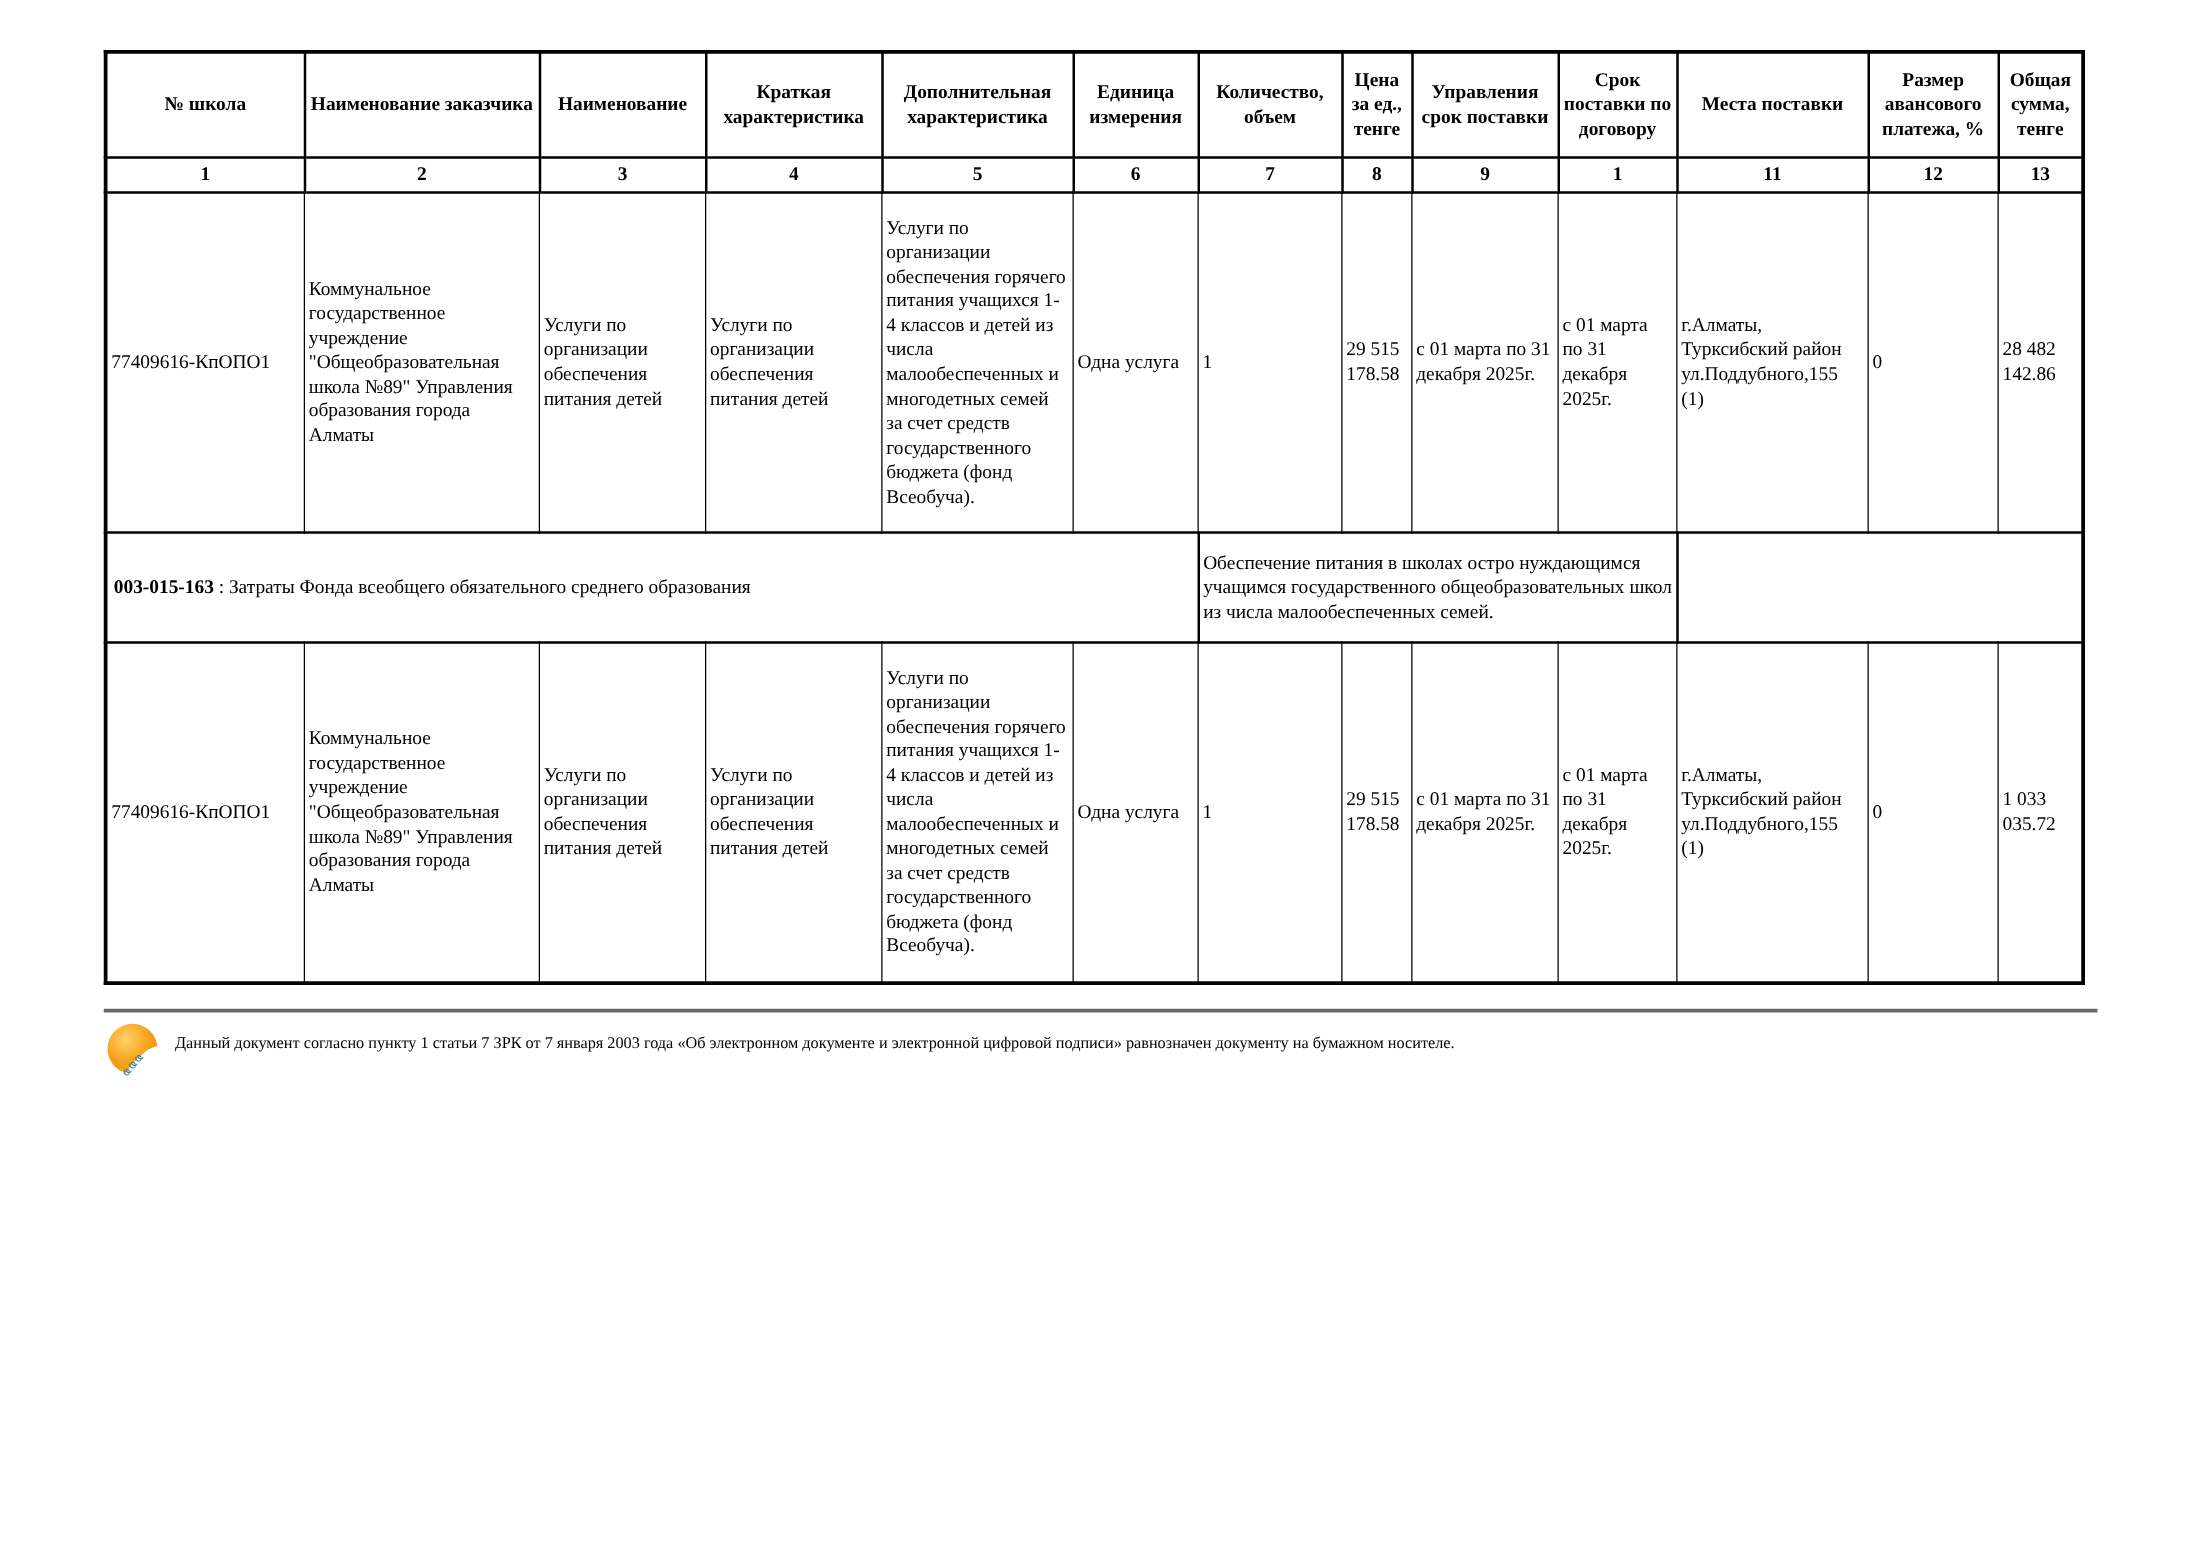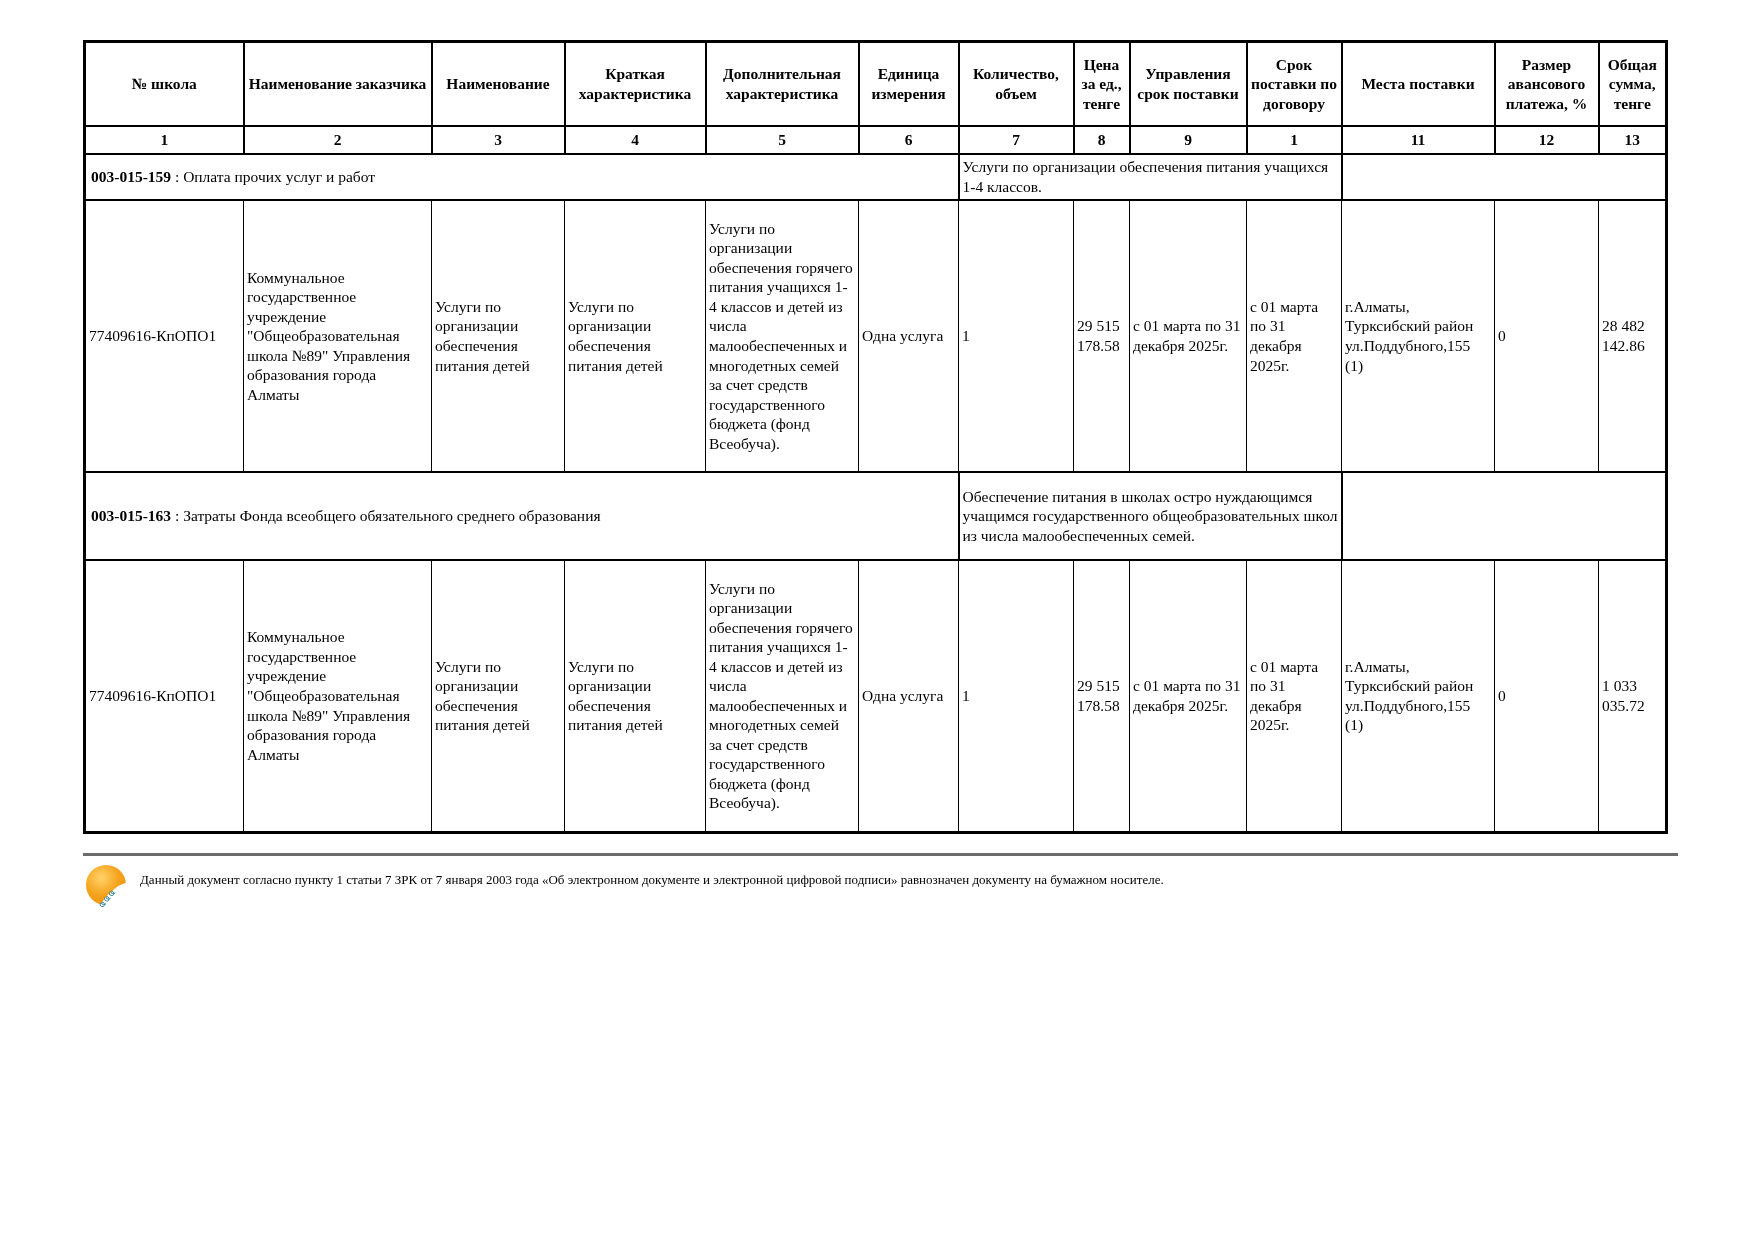--- a/index.html
+++ b/index.html
@@ -178,27 +178,20 @@
         <td>6</td>
         <td>7</td>
         <td>8</td>
         <td>9</td>
         <td>1</td>
         <td>11</td>
         <td>12</td>
         <td>13</td>
       </tr>
 
-      <tr class="group-row group-row-1">
-        <td class="group-label" colspan="6">
-          <span class="bold">003-015-159</span><span> : Оплата прочих услуг и работ</span>
-        </td>
-        <td colspan="4">Услуги по организации обеспечения питания учащихся 1-4 классов.</td>
-        <td colspan="3"></td>
-      </tr>
       <tr class="data-row">
         <td>77409616-КпОПО1</td>
         <td>Коммунальное государственное учреждение "Общеобразовательная школа №89" Управления образования города Алматы</td>
         <td>Услуги по организации обеспечения питания детей</td>
         <td>Услуги по организации обеспечения питания детей</td>
         <td>Услуги по организации обеспечения горячего питания учащихся 1-4 классов и детей из числа малообеспеченных и многодетных семей за счет средств государственного бюджета (фонд Всеобуча).</td>
         <td>Одна услуга</td>
         <td>1</td>
         <td>29 515 178.58</td>
         <td>с 01 марта по 31 декабря 2025г.</td>

